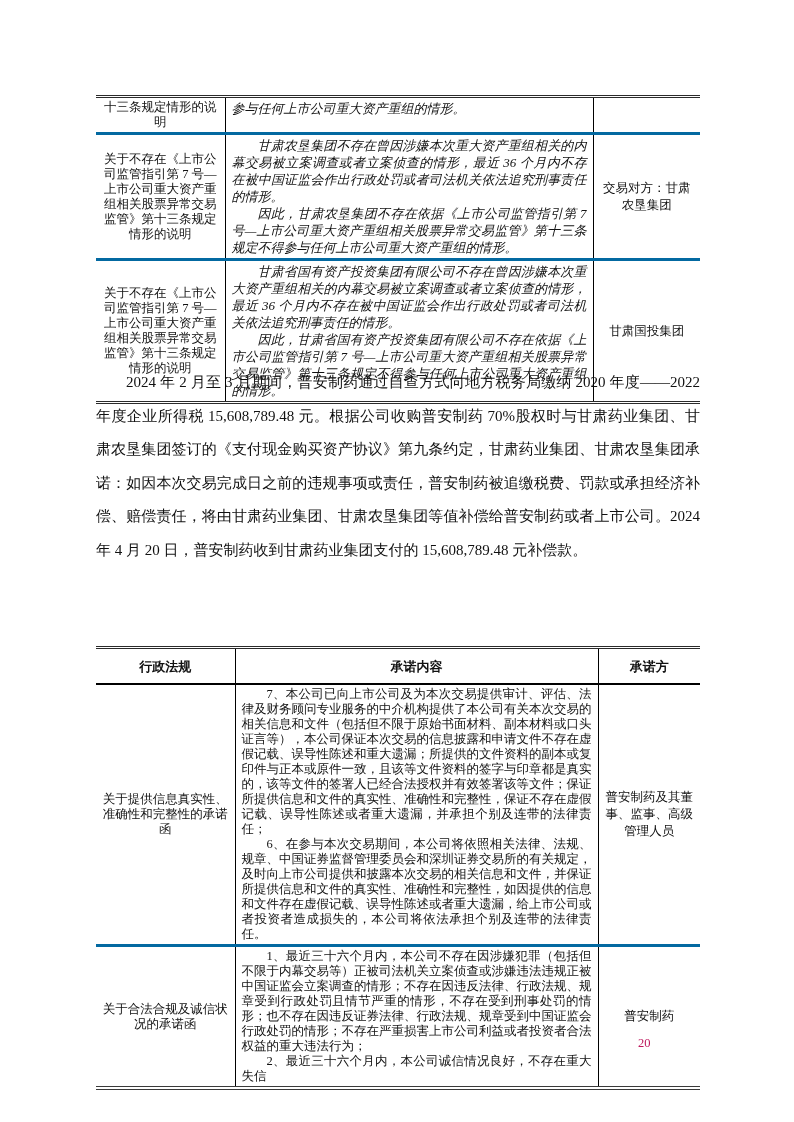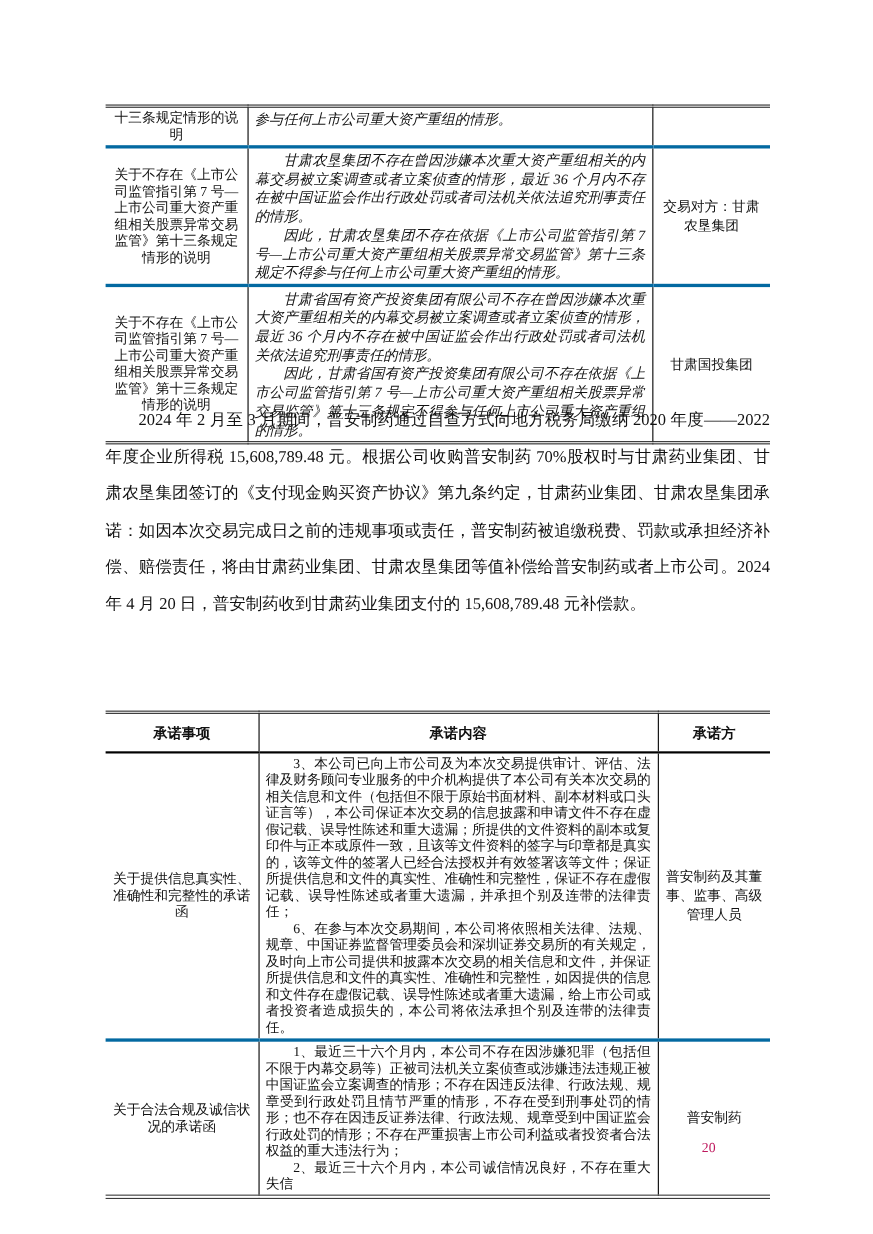--- a/index.html
+++ b/index.html
@@ -145,30 +145,30 @@
 
 
   <table class="tbl tbl2">
     <colgroup>
       <col style="width:139px">
       <col style="width:363px">
       <col style="width:102px">
     </colgroup>
     <thead>
       <tr>
-        <th class="col-left">承诺事项</th>
+        <th class="col-left">行政法规</th>
         <th class="col-mid">承诺内容</th>
         <th class="col-right">承诺方</th>
       </tr>
     </thead>
     <tbody>
       <tr>
         <td class="col-left cell-item">关于提供信息真实性、准确性和完整性的承诺函</td>
         <td class="col-mid cell-content">
-          <p class="cell-p">3、本公司已向上市公司及为本次交易提供审计、评估、法律及财务顾问专业服务的中介机构提供了本公司有关本次交易的相关信息和文件（包括但不限于原始书面材料、副本材料或口头证言等），本公司保证本次交易的信息披露和申请文件不存在虚假记载、误导性陈述和重大遗漏；所提供的文件资料的副本或复印件与正本或原件一致，且该等文件资料的签字与印章都是真实的，该等文件的签署人已经合法授权并有效签署该等文件；保证所提供信息和文件的真实性、准确性和完整性，保证不存在虚假记载、误导性陈述或者重大遗漏，并承担个别及连带的法律责任；</p>
+          <p class="cell-p">7、本公司已向上市公司及为本次交易提供审计、评估、法律及财务顾问专业服务的中介机构提供了本公司有关本次交易的相关信息和文件（包括但不限于原始书面材料、副本材料或口头证言等），本公司保证本次交易的信息披露和申请文件不存在虚假记载、误导性陈述和重大遗漏；所提供的文件资料的副本或复印件与正本或原件一致，且该等文件资料的签字与印章都是真实的，该等文件的签署人已经合法授权并有效签署该等文件；保证所提供信息和文件的真实性、准确性和完整性，保证不存在虚假记载、误导性陈述或者重大遗漏，并承担个别及连带的法律责任；</p>
           <p class="cell-p">6、在参与本次交易期间，本公司将依照相关法律、法规、规章、中国证券监督管理委员会和深圳证券交易所的有关规定，及时向上市公司提供和披露本次交易的相关信息和文件，并保证所提供信息和文件的真实性、准确性和完整性，如因提供的信息和文件存在虚假记载、误导性陈述或者重大遗漏，给上市公司或者投资者造成损失的，本公司将依法承担个别及连带的法律责任。</p>
         </td>
         <td class="col-right cell-party">普安制药及其董事、监事、高级管理人员</td>
       </tr>
       <tr>
         <td class="col-left cell-item">关于合法合规及诚信状况的承诺函</td>
         <td class="col-mid cell-content">
           <p class="cell-p">1、最近三十六个月内，本公司不存在因涉嫌犯罪（包括但不限于内幕交易等）正被司法机关立案侦查或涉嫌违法违规正被中国证监会立案调查的情形；不存在因违反法律、行政法规、规章受到行政处罚且情节严重的情形，不存在受到刑事处罚的情形；也不存在因违反证券法律、行政法规、规章受到中国证监会行政处罚的情形；不存在严重损害上市公司利益或者投资者合法权益的重大违法行为；</p>
           <p class="cell-p">2、最近三十六个月内，本公司诚信情况良好，不存在重大失信</p>
         </td>

